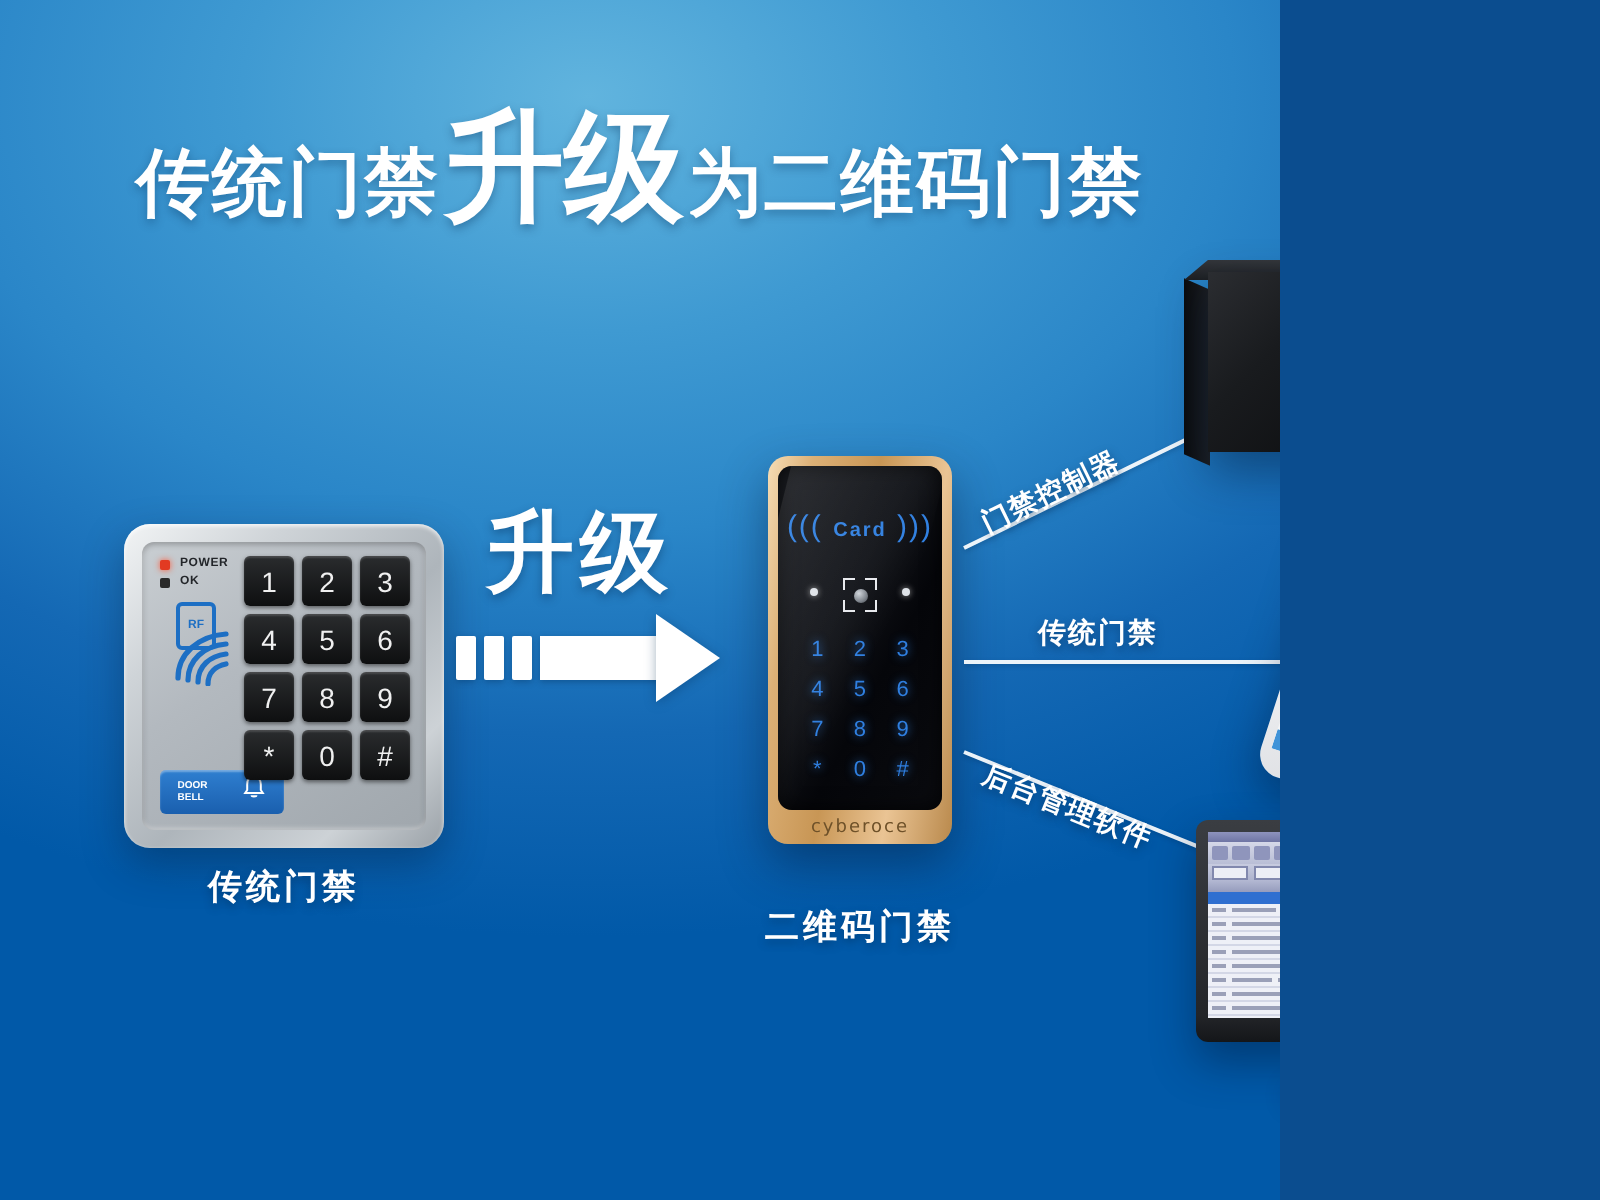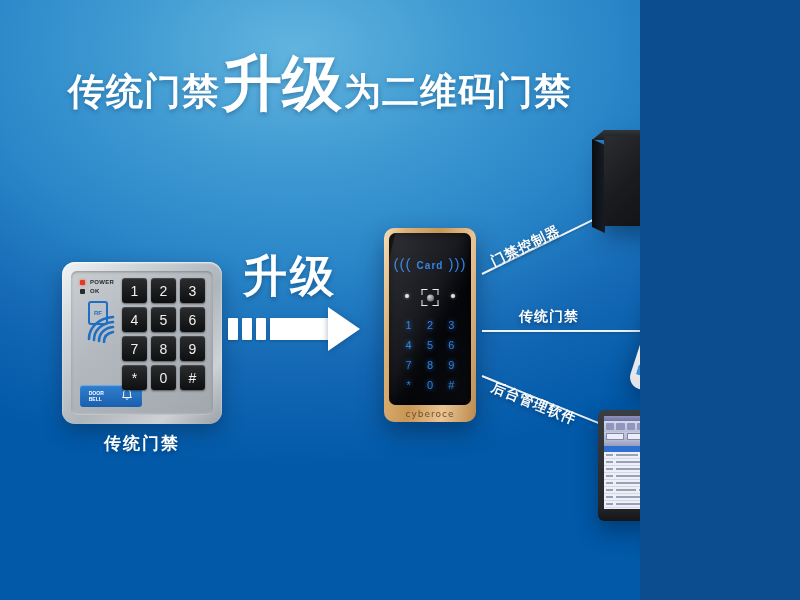--- a/index.html
+++ b/index.html
@@ -571,20 +571,21 @@
         <div class="qr-key">7</div>
         <div class="qr-key">8</div>
         <div class="qr-key">9</div>
         <div class="qr-key">*</div>
         <div class="qr-key">0</div>
         <div class="qr-key">#</div>
       </div>
     </div>
     <div class="qr-brand">cyberoce</div>
   </div>
+  <div class="dev-label" style="left:374px; top:452px; width:112px;">二维码门禁</div>
 
   <div class="conn" style="left:482px; top:273px; width:135px; transform: rotate(-26deg);"></div>
   <div class="conn-label" style="left:492px; top:254px; transform: rotate(-26deg);">门禁控制器</div>
 
   <div class="conn" style="left:482px; top:330px; width:168px;"></div>
   <div class="conn-label" style="left:519px; top:308px;">传统门禁</div>
 
   <div class="conn" style="left:482px; top:375px; width:142px; transform: rotate(22deg);"></div>
   <div class="conn-label" style="left:492px; top:378px; transform: rotate(22deg);">后台管理软件</div>
 

